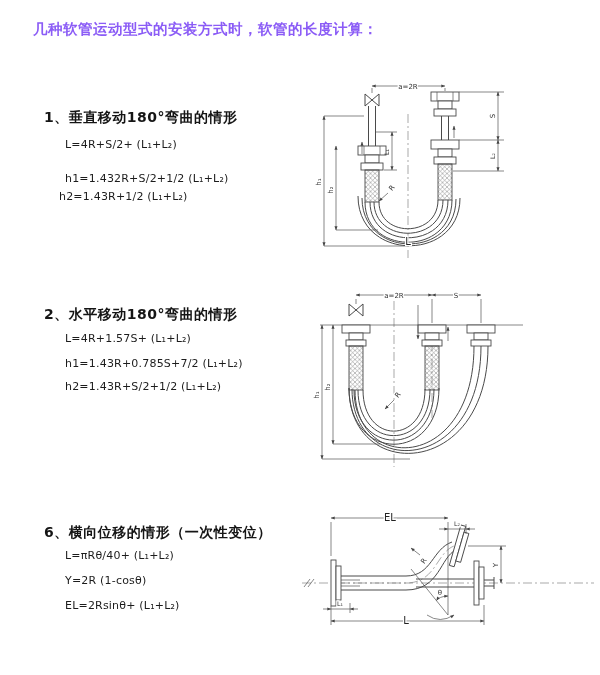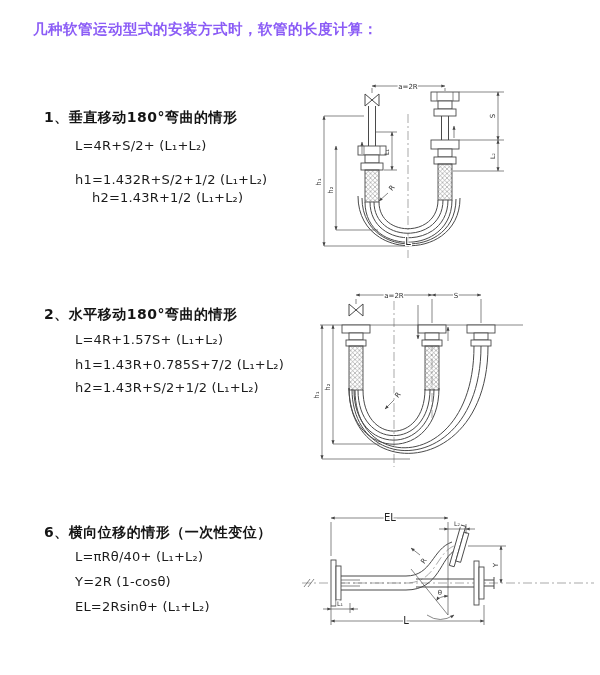--- a/index.html
+++ b/index.html
@@ -5,21 +5,21 @@
   html,body{margin:0;padding:0;}
   body{
     width:600px;height:675px;background:#ffffff;position:relative;overflow:hidden;
     font-family:"DejaVu Sans","Liberation Sans",sans-serif;color:#111;
   }
   .page-title{
     position:absolute;left:33px;top:20px;font-size:14.5px;font-weight:600;
     letter-spacing:0.5px;color:#8b5cf6;
   }
   .sec-heading{position:absolute;font-size:14px;font-weight:600;color:#151515;letter-spacing:0.5px;}
-  .formula{position:absolute;font-size:13px;font-weight:500;color:#1c1c1c;letter-spacing:0.2px;margin-left:10px;}
+  .formula{position:absolute;font-size:11px;font-weight:500;color:#1c1c1c;letter-spacing:0.2px;}
   svg{position:absolute;overflow:visible;}
   .ol{stroke:#4a4a4a;stroke-width:1;fill:none;}
   .dl{stroke:#555;stroke-width:0.7;fill:none;}
   .cl{stroke:#707070;stroke-width:0.6;fill:none;stroke-dasharray:9 3 2 3;}
   .fl{stroke:#4a4a4a;stroke-width:0.9;fill:#ffffff;}
   .hz{stroke:#4a4a4a;stroke-width:0.9;fill:url(#xhatch);}
   .dim{font-size:7px;fill:#333;text-anchor:middle;}
   .dimS{font-size:6.3px;fill:#333;text-anchor:middle;}
   .big{font-size:10px;fill:#222;text-anchor:middle;font-weight:500;}
   .klab{paint-order:stroke;stroke:#fff;stroke-width:2.5px;}
@@ -37,21 +37,21 @@
     </pattern>
   </defs>
 </svg>
 
 <div class="page-title">几种软管运动型式的安装方式时，软管的长度计算：</div>
 
 <div>
   <div class="sec-heading" style="left:44px;top:109px">1、垂直移动180°弯曲的情形</div>
   <div class="formula" style="left:65px;top:138px">L=4R+S/2+ (L₁+L₂)</div>
   <div class="formula" style="left:65px;top:172px">h1=1.432R+S/2+1/2 (L₁+L₂)</div>
-  <div class="formula" style="left:82px;top:190px">h2=1.43R+1/2 (L₁+L₂)</div>
+  <div class="formula" style="left:59px;top:190px">h2=1.43R+1/2 (L₁+L₂)</div>
 </div>
 
 <svg style="left:312px;top:70px" width="285" height="192" viewBox="0 0 285 192">
 
   <line class="cl" x1="96" y1="44" x2="96" y2="188"></line>
 
   <g>
     <line class="dl" x1="60" y1="16" x2="133" y2="16" marker-start="url(#arr)" marker-end="url(#arr)"></line>
     <line class="dl" x1="60" y1="18" x2="60" y2="23"></line>
     <line class="dl" x1="133" y1="18" x2="133" y2="21"></line>

